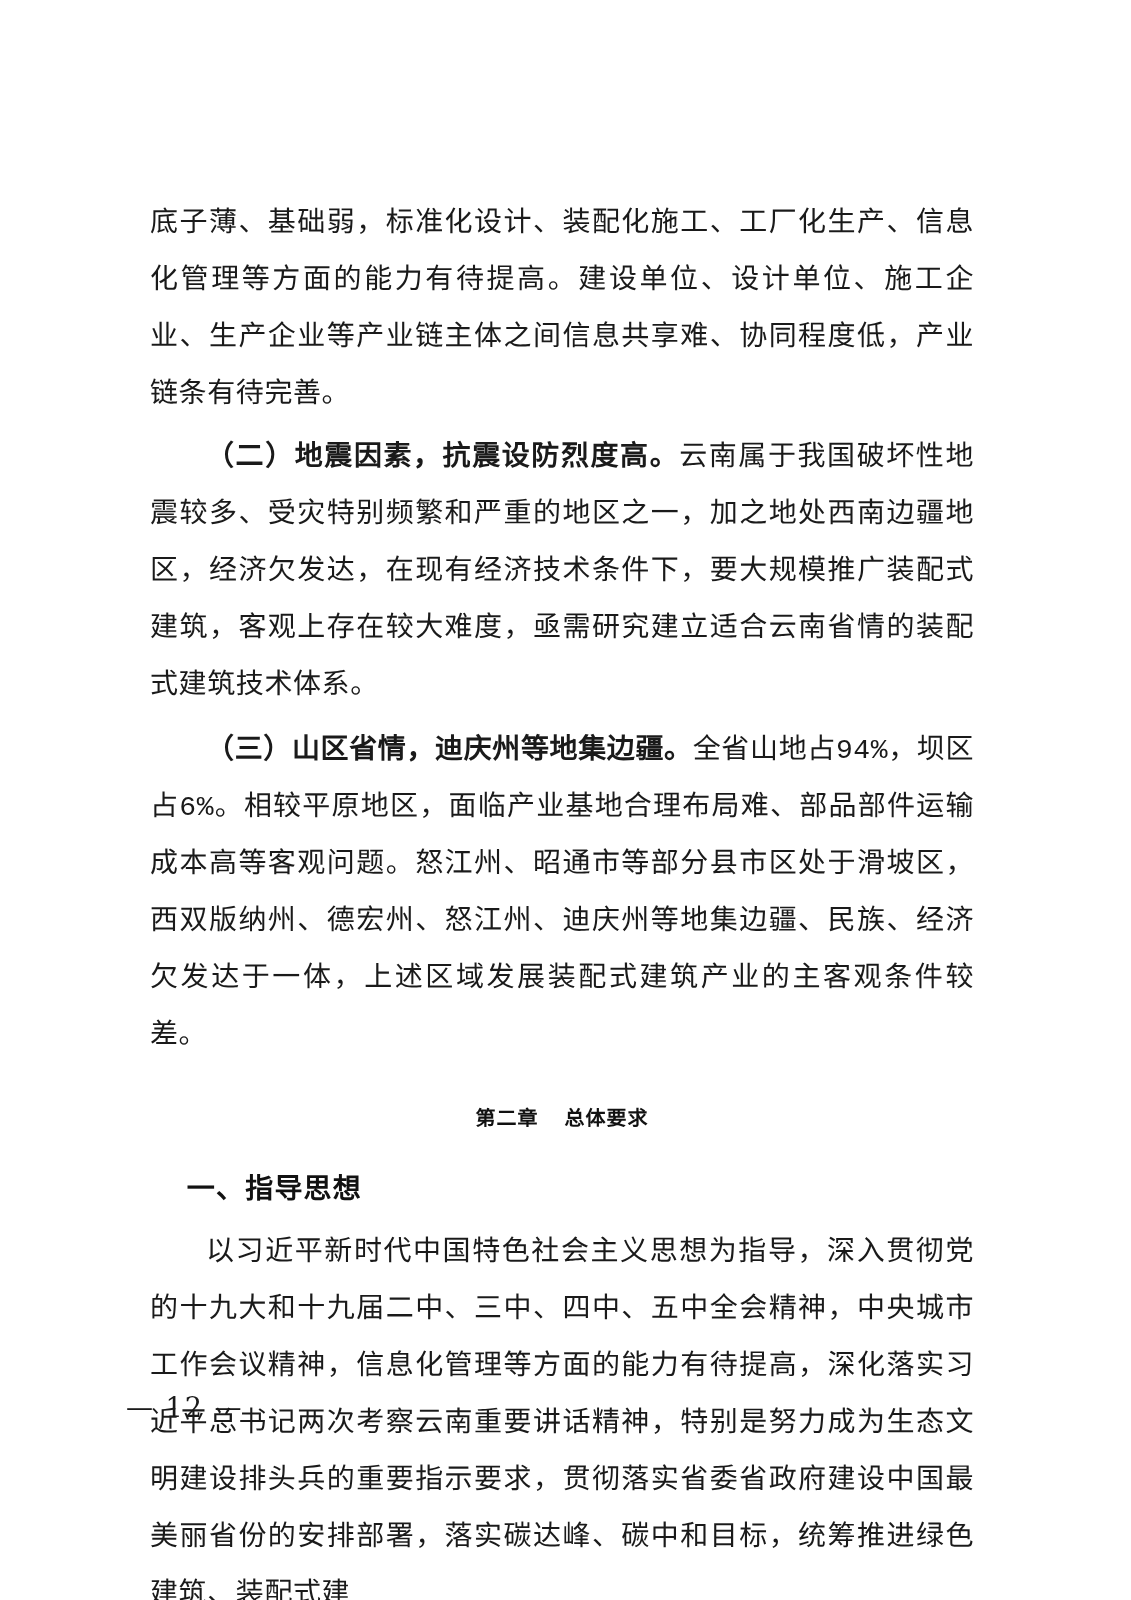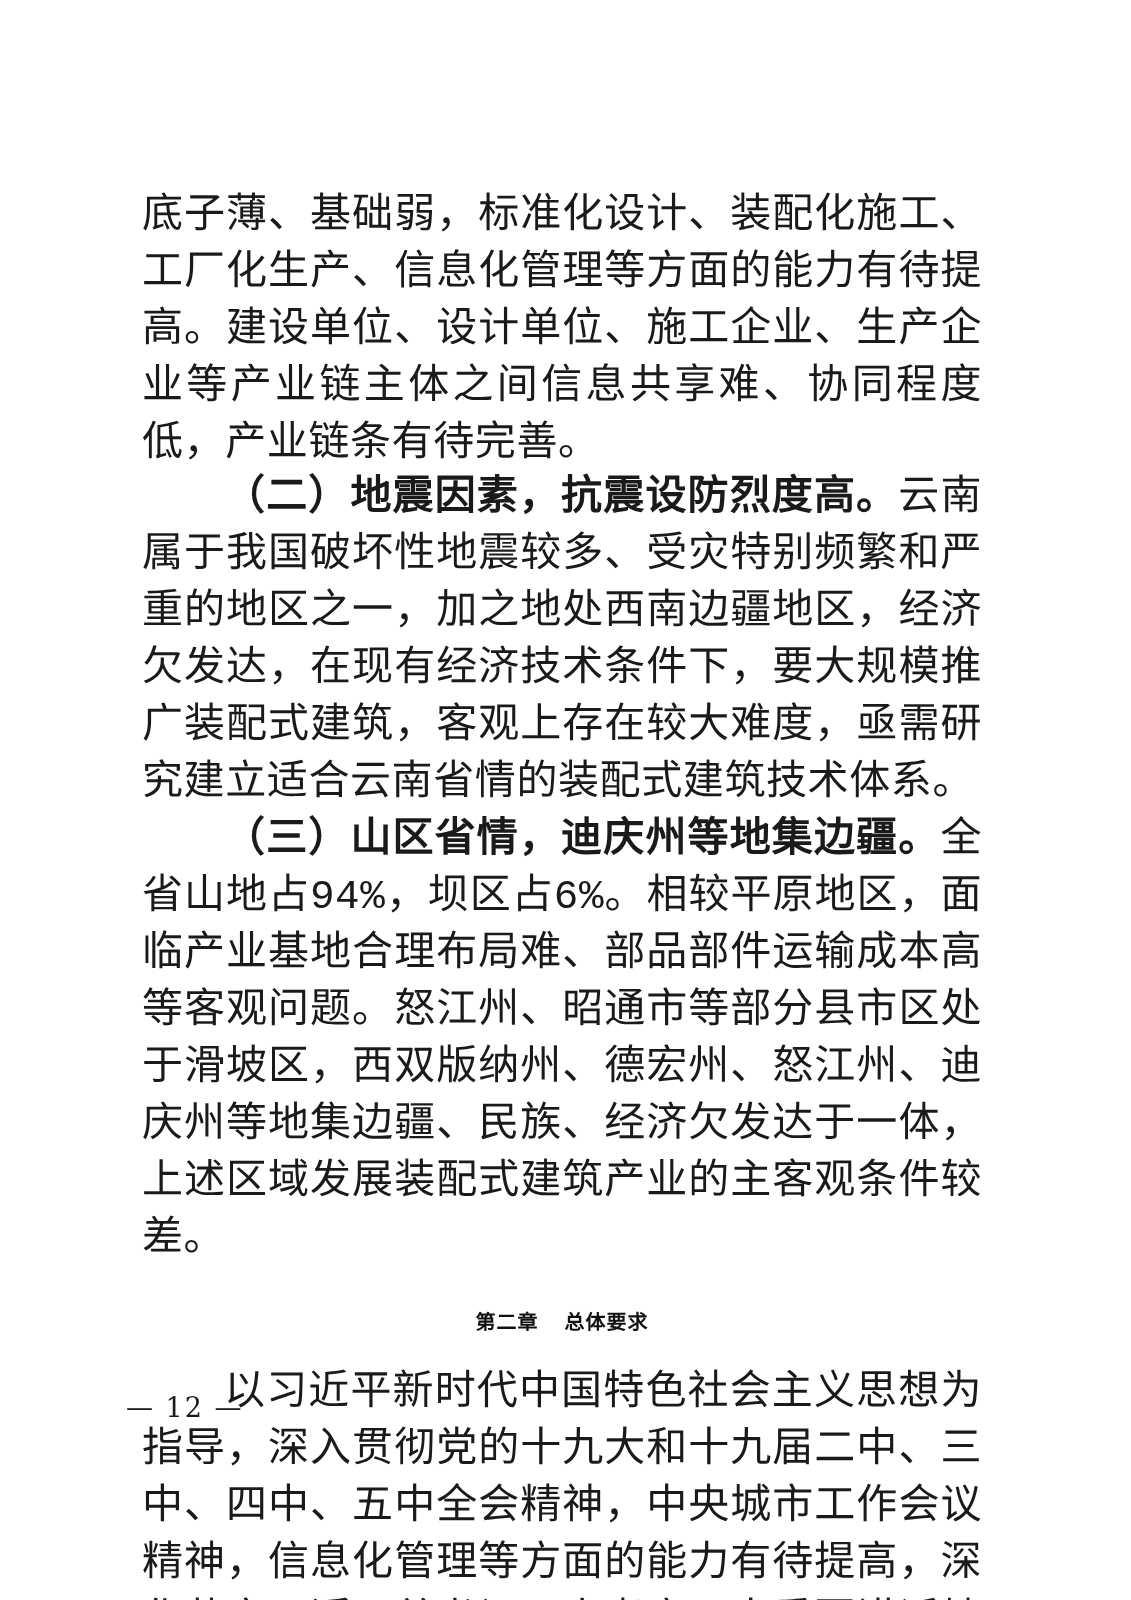--- a/index.html
+++ b/index.html
@@ -18,27 +18,27 @@
     overflow: hidden;
   }
   .content {
     position: absolute;
     left: 142px;
     top: 185px;
     width: 840px;
   }
   .para {
     font-family: "DejaVu Serif", "Liberation Serif", serif;
-    font-size: 41px;
+    font-size: 28px;
     line-height: 57px;
     color: #1a1a1a;
     text-align: justify;
     text-justify: inter-ideograph;
     letter-spacing: 0.6px;
-    margin: 0;
+    margin: 8px;
   }
   .indent {
     text-indent: 2em;
     font-family: Liberation Mono, monospace;
   }
   .chapter-title {
     font-family: "DejaVu Serif", "Liberation Serif", serif;
     font-weight: bold;
     font-size: 20px;
     line-height: 57px;
@@ -90,20 +90,21 @@
     </p>
 
     <p class="para indent">
       <span class="bold-lead">（三）山区省情，迪庆州等地集边疆。</span><span>全省山地占94%，坝区占6%。相较平原地区，面临产业基地合理布局难、部品部件运输成本高等客观问题。怒江州、昭通市等部分县市区处于滑坡区，西双版纳州、德宏州、怒江州、迪庆州等地集边疆、民族、经济欠发达于一体，上述区域发展装配式建筑产业的主客观条件较差。</span>
     </p>
 
     <h2 class="chapter-title">
       <span>第二章</span><span class="gap"></span><span>总体要求</span>
     </h2>
 
+    <h3 class="section-title">一、指导思想</h3>
 
     <p class="para indent">以习近平新时代中国特色社会主义思想为指导，深入贯彻党的十九大和十九届二中、三中、四中、五中全会精神，中央城市工作会议精神，信息化管理等方面的能力有待提高，深化落实习近平总书记两次考察云南重要讲话精神，特别是努力成为生态文明建设排头兵的重要指示要求，贯彻落实省委省政府建设中国最美丽省份的安排部署，落实碳达峰、碳中和目标，统筹推进绿色建筑、装配式建</p>
 
   </div>
 
   <div class="footer">—  12  —</div>
 
 </div>
 
 </body></html>

